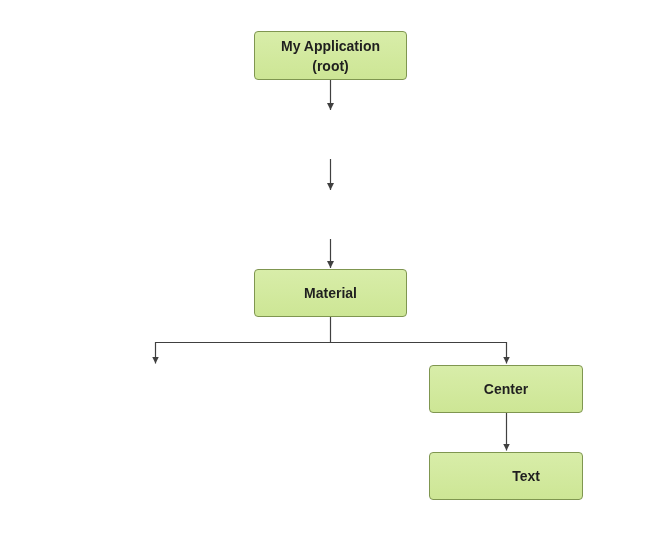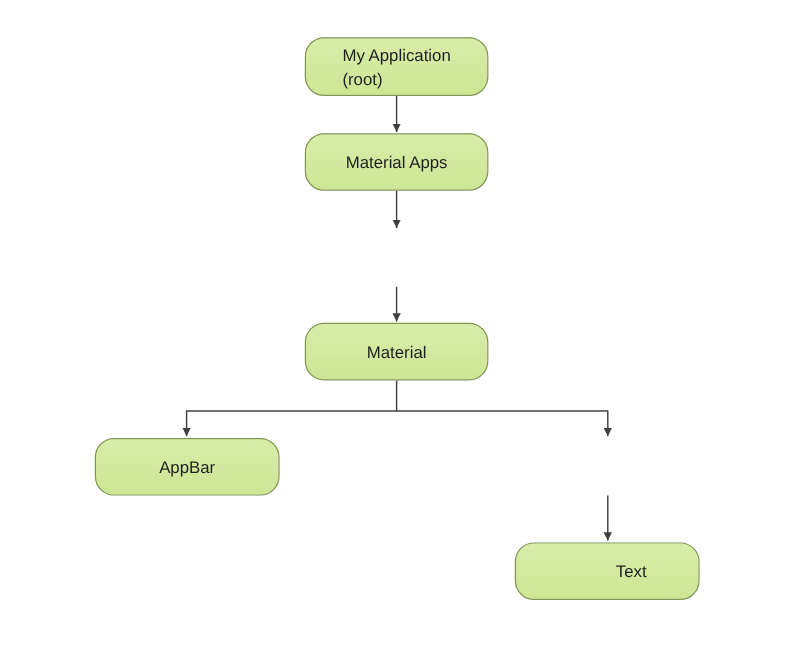--- a/index.html
+++ b/index.html
@@ -27,32 +27,33 @@
     stroke-width: 1.2;
     fill: none;
   }
   .arrowhead {
     fill: var(--connector, #404040);
   }
   .node {
     position: absolute;
     box-sizing: border-box;
     border: 1.5px solid var(--node-border, #7f9650);
-    border-radius: 16px;
+    border-radius: 4px;
     background: linear-gradient(180deg,
                 var(--node-fill-light, #d8eda9) 0%,
                 var(--node-fill, #cde695) 100%);
     display: flex;
     align-items: center;
     justify-content: center;
-    text-align: left;
+    text-align: center;
     color: var(--node-text, #1f1f1f);
     font-size: 14px;
     line-height: 20px;
     white-space: pre-line;
+    font-weight: bold;
   }
 </style>
 </head>
 <body>
 
 <div class="canvas">
 
   <svg class="edges" viewBox="0 0 660 549" xmlns="http://www.w3.org/2000/svg">
     <defs>
       <marker id="arrow" markerWidth="8" markerHeight="8" refX="7" refY="3.5" orient="auto" markerUnits="userSpaceOnUse">
@@ -70,31 +71,28 @@
     <line class="edge" x1="506.5" y1="342" x2="506.5" y2="363.5" marker-end="url(#arrow)"></line>
 
     <line class="edge" x1="506.5" y1="413" x2="506.5" y2="450.5" marker-end="url(#arrow)"></line>
   </svg>
 
   <div class="node" style="left:254px; top:31px; width:153px; height:49px;">
     <span>My Application
 (root)</span>
   </div>
 
-  <div class="node" style="left:254px; top:111px; width:153px; height:48px;">
-    <span>Material Apps</span>
-  </div>
 
 
   <div class="node" style="left:254px; top:269px; width:153px; height:48px;">
     <span>Material</span>
   </div>
 
-  <div class="node" style="left:79px; top:365px; width:154px; height:48px;">
-    <span>AppBar</span>
+
+  <div class="node" style="left:429px; top:365px; width:154px; height:48px;">
+    <span>Center</span>
   </div>
-
 
   <div class="node" style="left:429px; top:452px; width:154px; height:48px;padding-left:40px;">
     <span>Text</span>
   </div>
 
 </div>
 
 </body></html>

